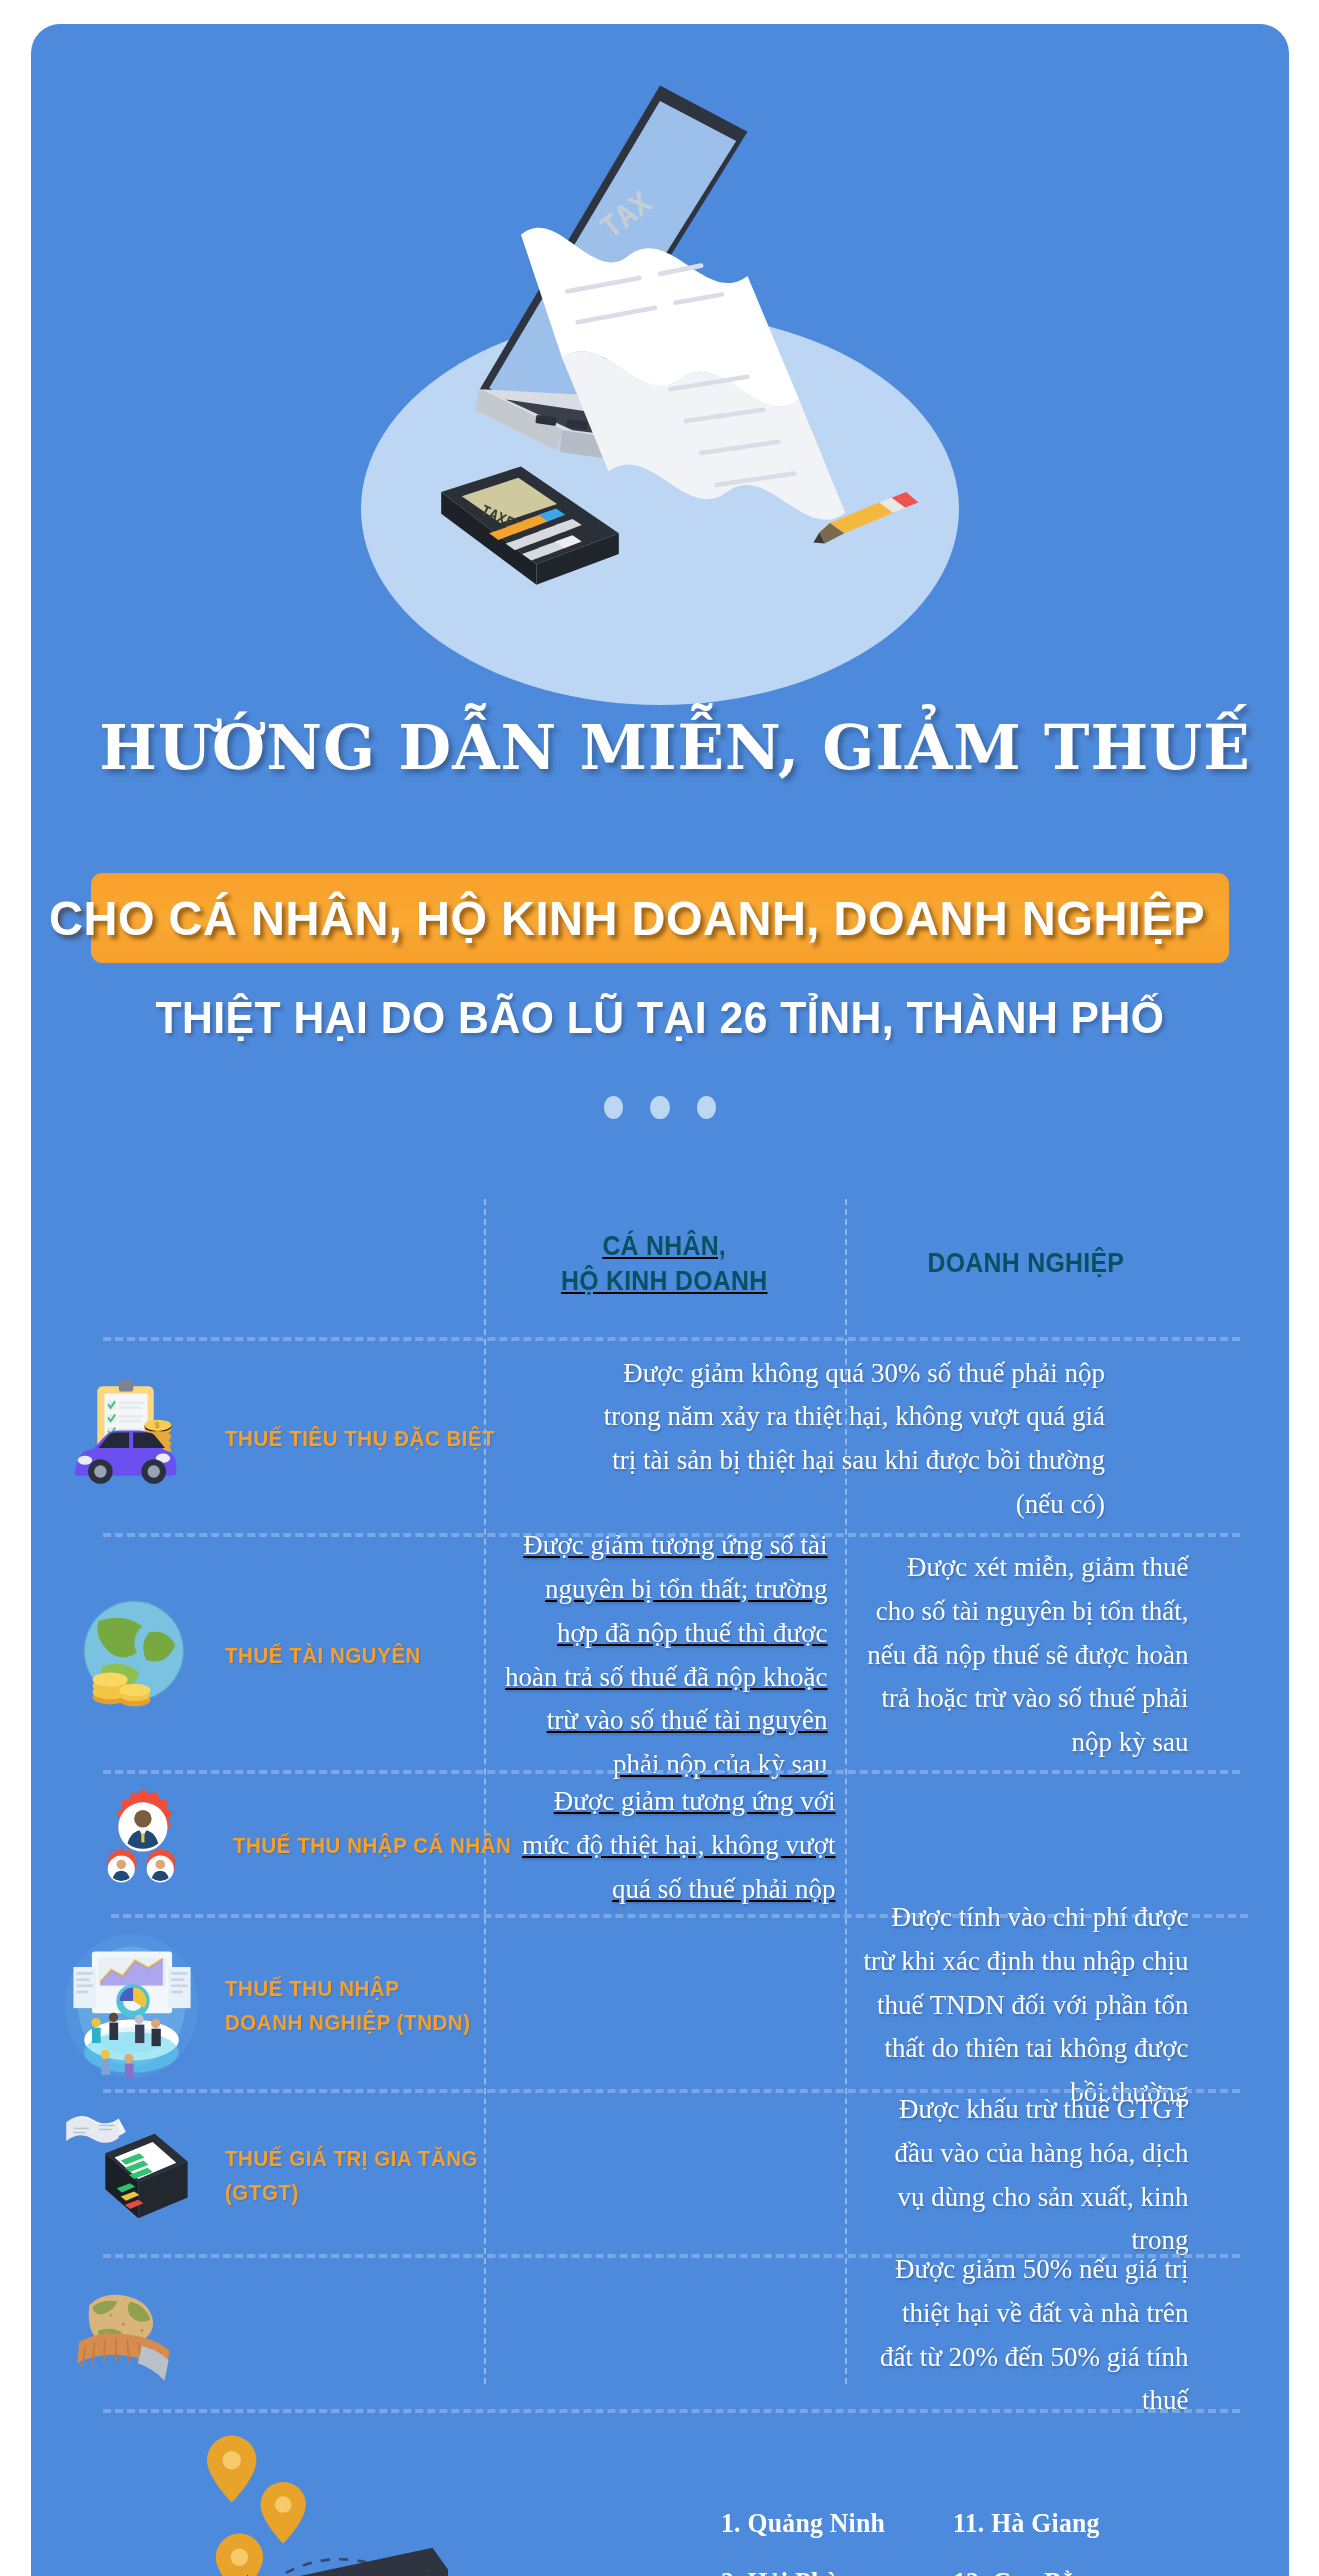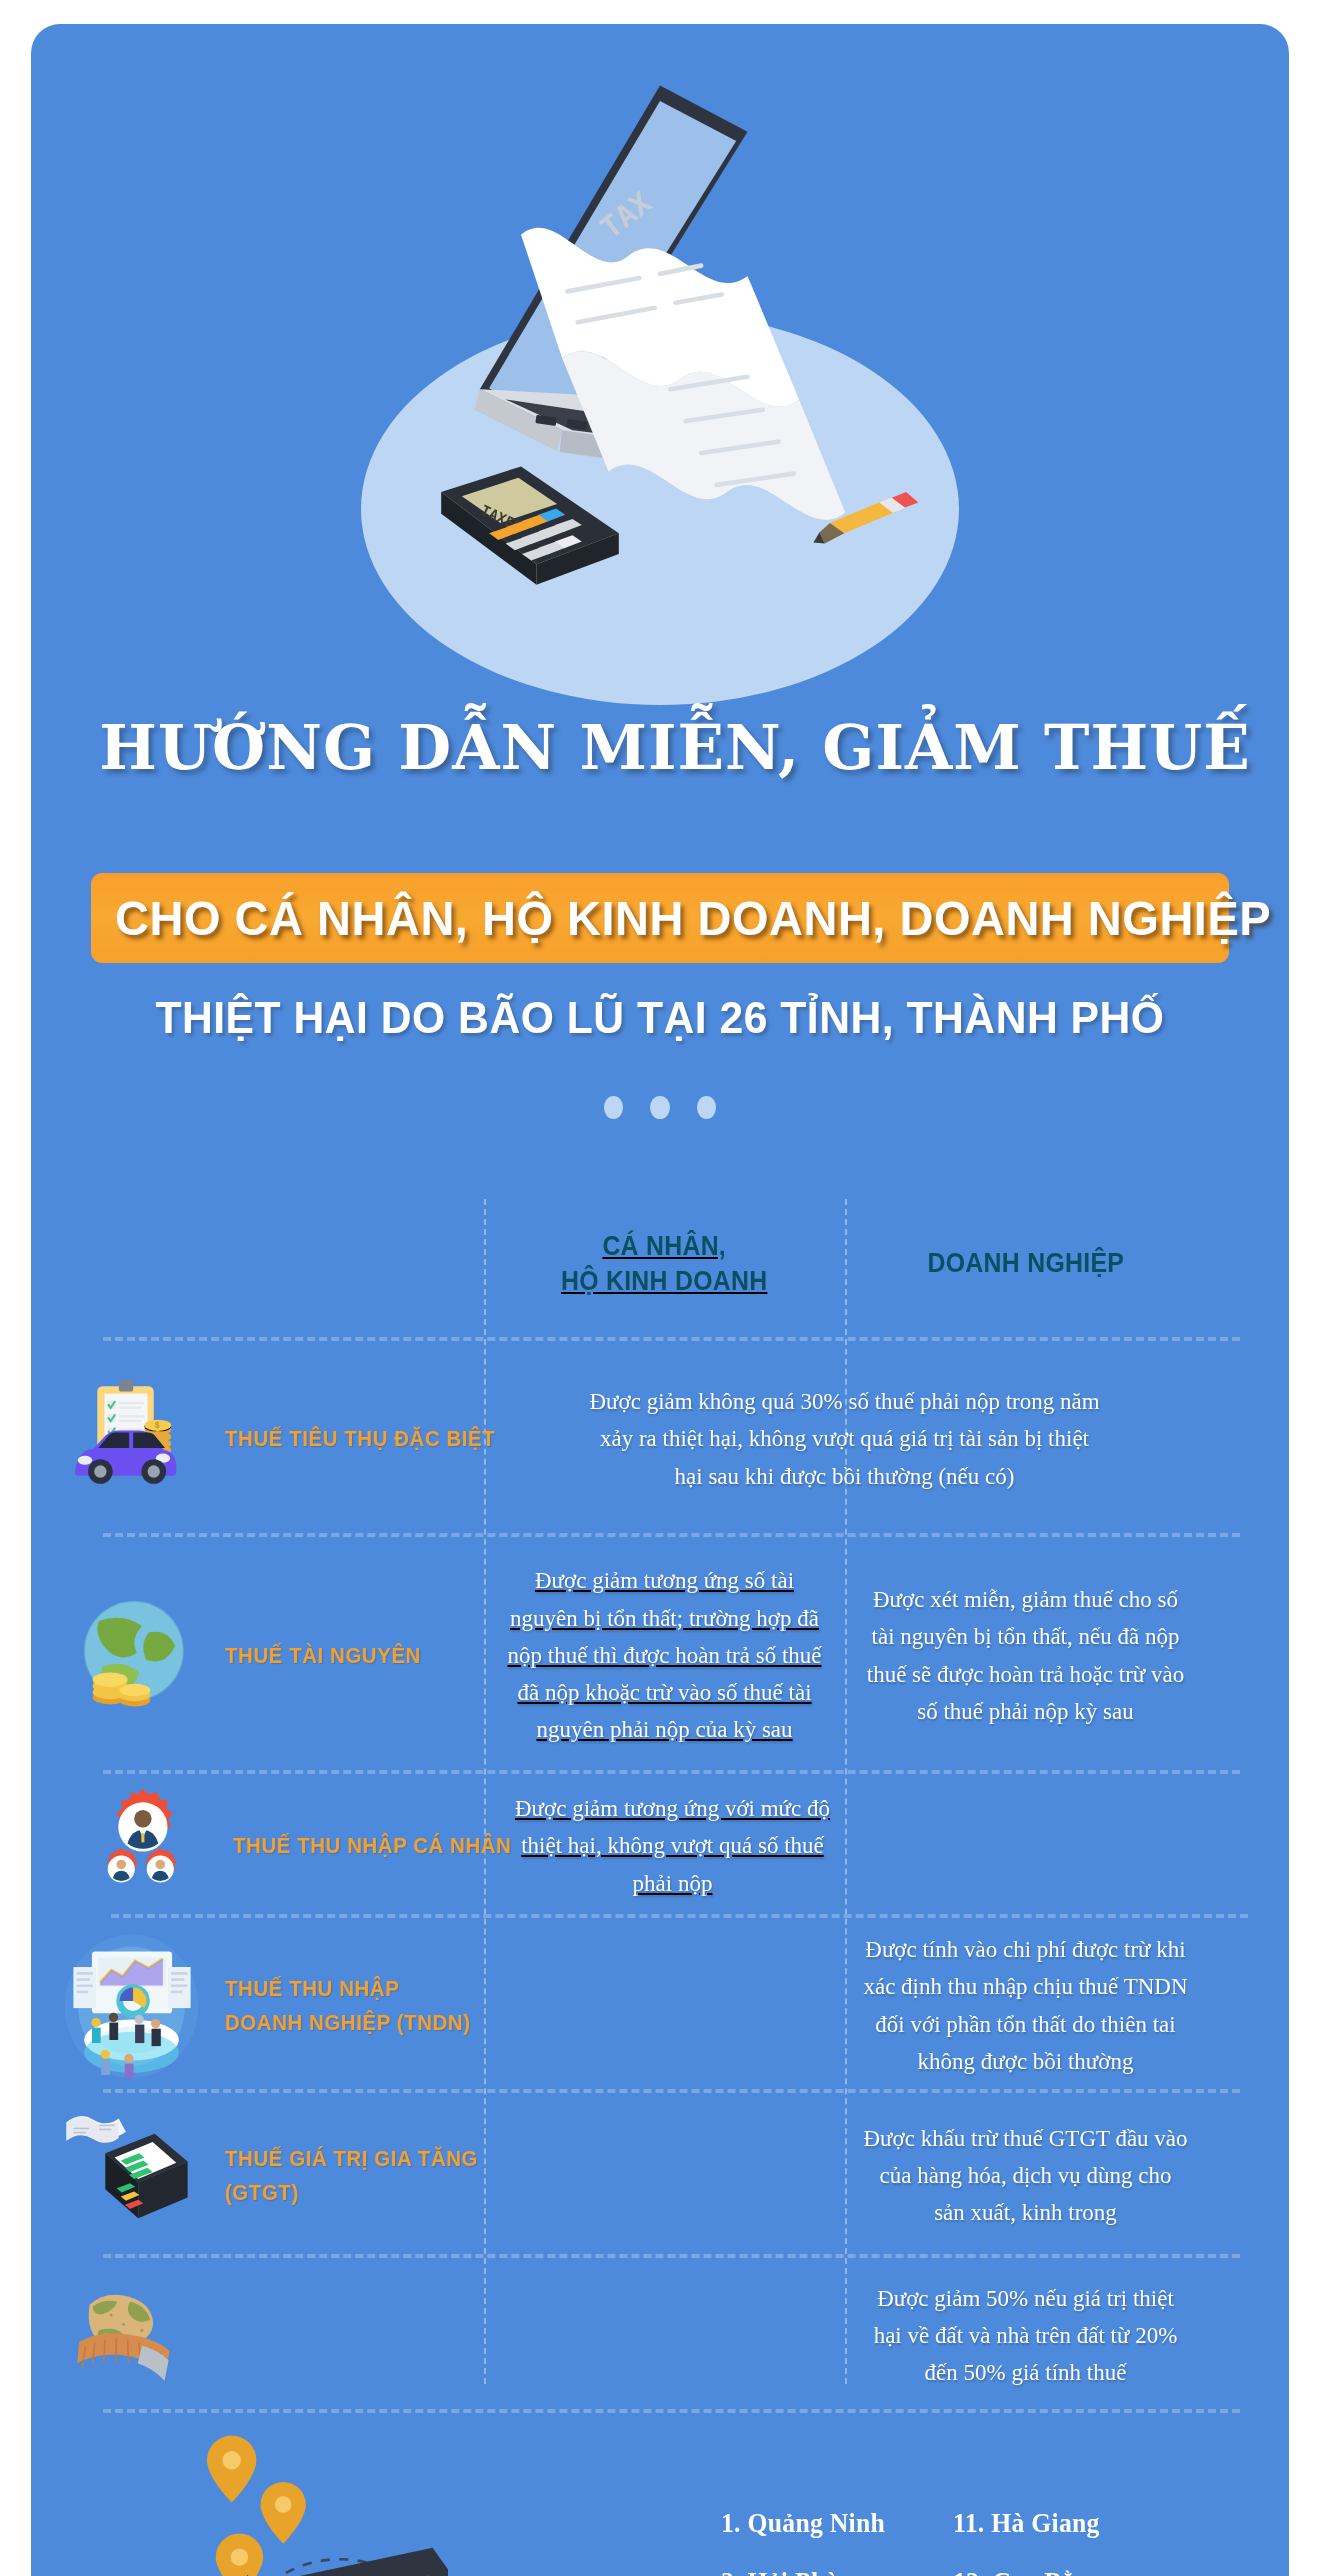--- a/index.html
+++ b/index.html
@@ -53,21 +53,21 @@
     color: #ffffff;
     text-shadow: 3.6px 4.1px 5.2px rgba(0,0,0,0.30);
     white-space: nowrap;
   }
   .orange-banner {
     position: absolute;
     left: 60px; top: 849px;
     width: 1138px; height: 90px;
     background: linear-gradient(180deg,#f79f2a 0%, #f9a832 48%, #f6a02a 100%);
     border-radius: 11.3px;
-    display: flex; align-items: center; justify-content: flex-start;
+    display: flex; align-items: center; justify-content: flex-end;
   }
   .banner-text {
     font-family: "Liberation Sans", sans-serif;
     font-weight: 700;
     font-size: 49px;
     letter-spacing: 0.5px;
     color: #ffffff;
     text-shadow: 3.6px 4.1px 4.1px rgba(70,35,0,0.55);
     white-space: nowrap;
     transform: scaleX(0.96);
@@ -121,24 +121,24 @@
     text-shadow: 1px 1.5px 1.5px rgba(0,0,0,0.18);
     transform: scaleX(0.93);
     transform-origin: left center;
     white-space: nowrap;
   }
   .cat-wrap { position: absolute; left: 194px; top: 50%; transform: translateY(-50%); }
 
   .cell-txt {
     font-family: "Liberation Serif", serif;
     font-weight: 400;
-    font-size: 23px;
+    font-size: 27px;
     line-height: 1.62;
     color: #ffffff;
-    text-align: center;
+    text-align: right;
     padding: 0 17.5px;
     text-shadow: 1px 1.5px 2.1px rgba(0,0,0,0.22);
   }
 
   
   .hsep {
     position: absolute; left: 72px; right: 49px; height: 0;
     border-top: 4.6px dashed #7aa8e4;
   }
   .vsep {

